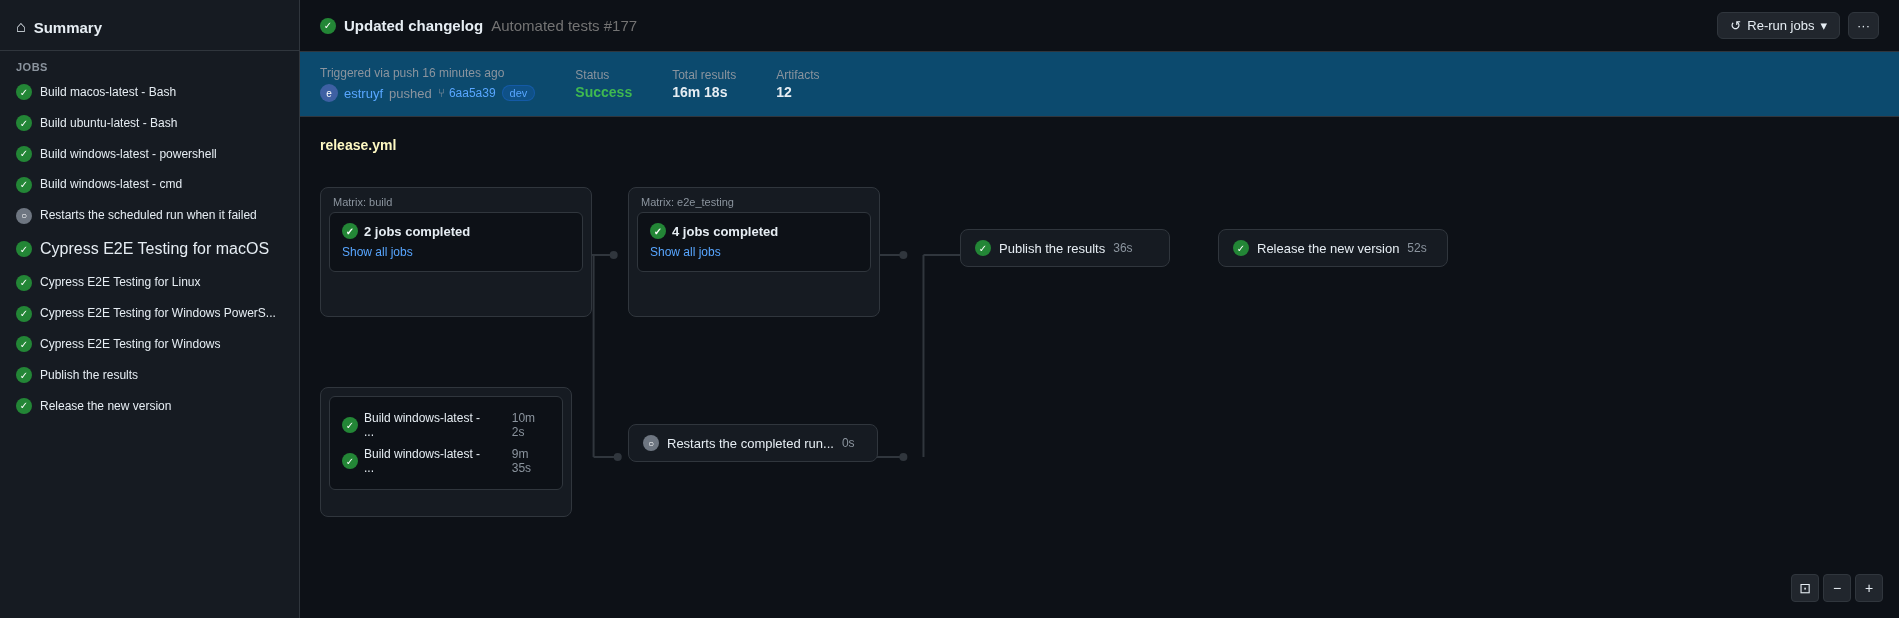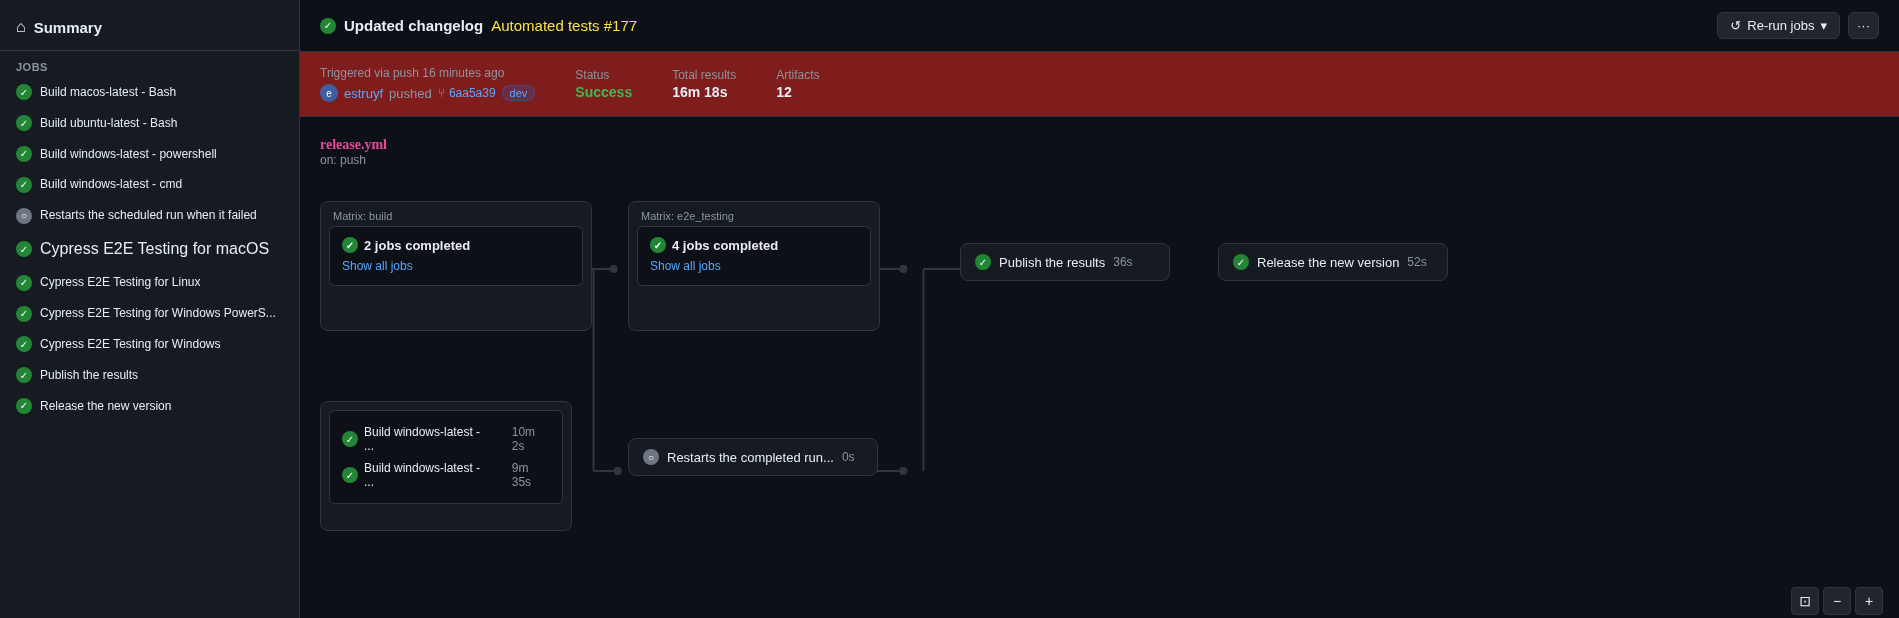--- a/index.html
+++ b/index.html
@@ -105,21 +105,21 @@
       display: flex;
       align-items: center;
       gap: 8px;
     }
     .top-bar-title-bold {
       font-weight: 700;
       font-size: 15px;
     }
     .top-bar-title-normal {
       font-size: 15px;
-      color: #fde047;
+      color: #737373;
       text-align: center;
     }
     .top-bar-right {
       display: flex;
       align-items: center;
       gap: 8px;
     }
     .rerun-btn {
       display: flex;
       align-items: center;
@@ -142,21 +142,21 @@
       font-size: 13px;
     }
 
     
     .summary-bar {
       display: flex;
       align-items: center;
       gap: 40px;
       padding: 14px 20px;
       border-bottom: 1px solid #30363d;
-      background: #7f1d1d;
+      background: #0c4a6e;
     }
     .summary-trigger {
       display: flex;
       flex-direction: column;
       gap: 4px;
     }
     .summary-trigger-label {
       font-size: 12px;
       color: #8b949e;
     }
@@ -220,22 +220,21 @@
       overflow: auto;
       background: #0d1117;
       position: relative;
     }
     .workflow-header {
       margin-bottom: 14px;
     }
     .workflow-file {
       font-size: 14px;
       font-weight: 600;
-      color: #ec4899;
-      font-family: Liberation Serif, serif;
+      color: #fef9c3;
     }
     .workflow-trigger {
       font-size: 12px;
       color: #8b949e;
     }
 
     
     .workflow-canvas {
       position: relative;
       width: 100%;
@@ -441,21 +440,20 @@
     </div>
     <div class="summary-stat">
       <span class="stat-label">Artifacts</span>
       <span class="stat-value">12</span>
     </div>
   </div>
 
   <div class="diagram-area">
     <div class="workflow-header">
       <div class="workflow-file">release.yml</div>
-      <div class="workflow-trigger">on: push</div>
     </div>
 
     <div class="workflow-canvas" style="height:430px;">
 
       <svg class="workflow-svg" viewBox="0 0 1550 430" preserveAspectRatio="none" style="position:absolute;top:0;left:0;width:100%;height:430px;">
 
         <line x1="252" y1="88" x2="292" y2="88" stroke="#30363d" stroke-width="2"></line>
         <circle cx="292" cy="88" r="4" fill="#30363d"></circle>
 
         <line x1="542" y1="88" x2="580" y2="88" stroke="#30363d" stroke-width="2"></line>

